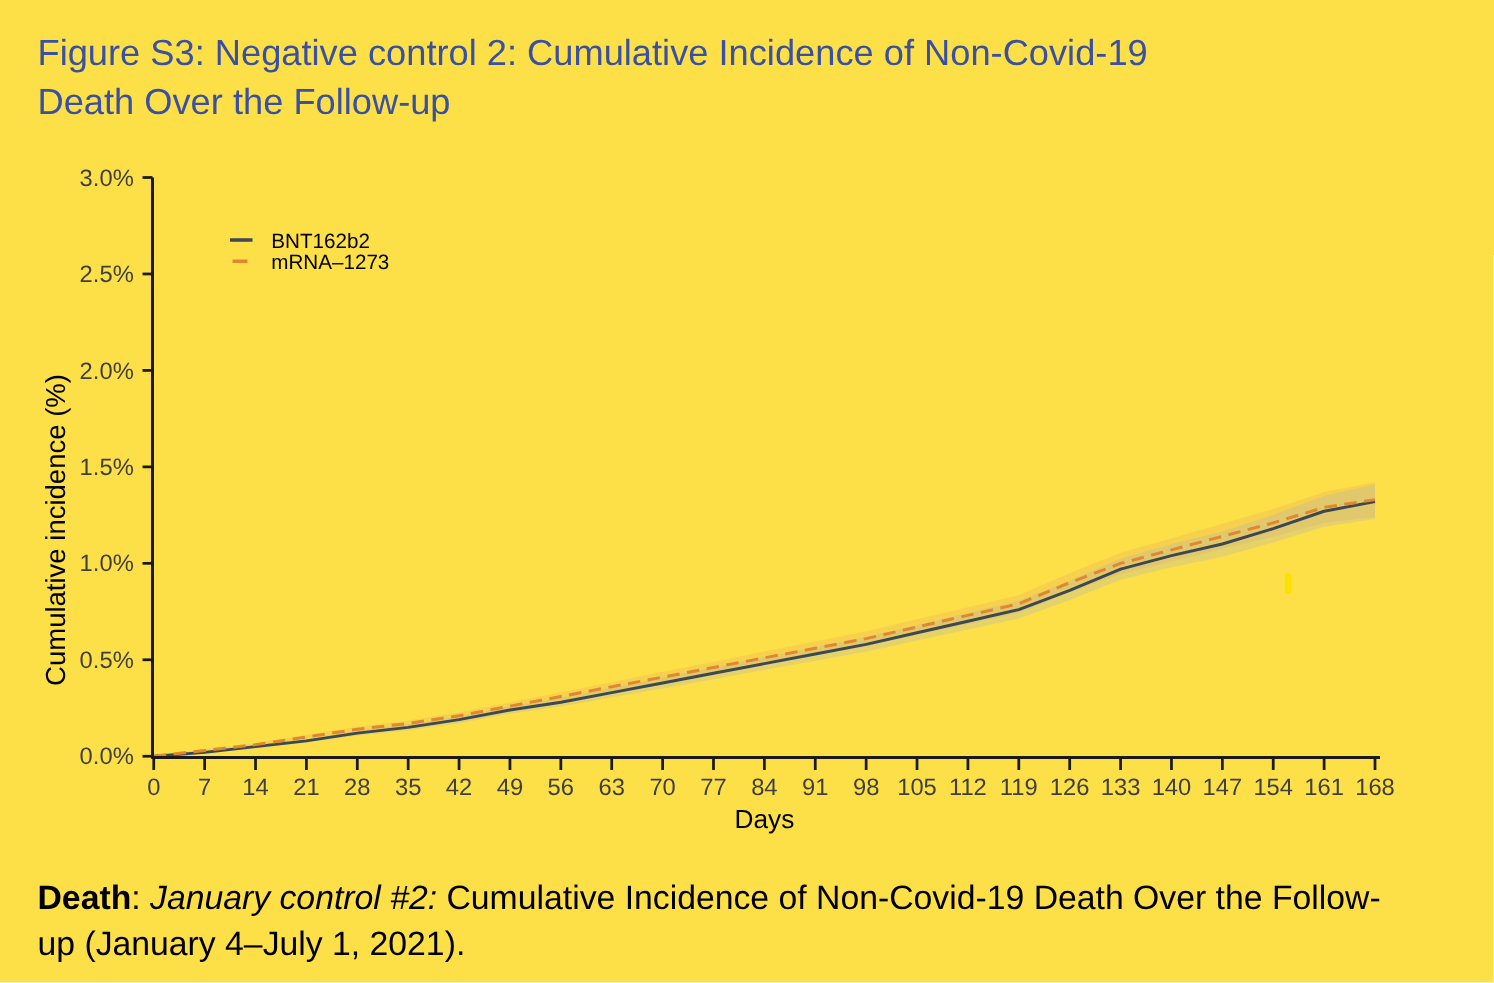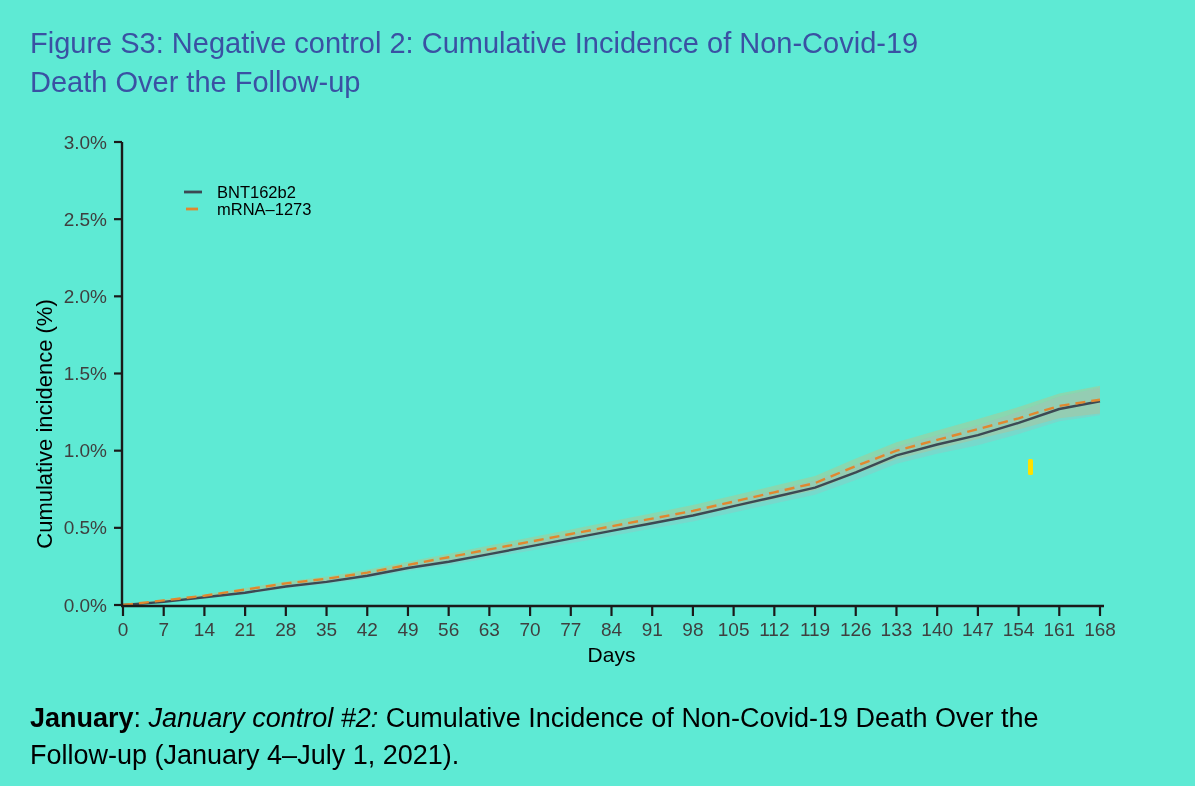--- a/index.html
+++ b/index.html
@@ -1,17 +1,17 @@
 <!DOCTYPE html>
 <html><head>
 <meta charset="utf-8">
 <style>
   html,body{margin:0;padding:0;background:#ffffff;}
   .page{
-    position:relative;width:1195px;height:786px;background:#5eead4;overflow:hidden;
+    position:relative;width:1195px;height:786px;background:#fde047;overflow:hidden;
     font-family:"Liberation Sans","DejaVu Sans",sans-serif;
   }
   .figure-title{
     position:absolute;left:30px;top:24px;width:940px;
     font-size:29px;line-height:1.33;color:#3A51A3;font-weight:400;
   }
   .chart-wrap{position:absolute;left:0;top:0;width:1195px;height:700px;}
   svg{display:block;}
   .highlight-mark{
     position:absolute;left:1028px;top:459px;width:5px;height:16px;
@@ -107,15 +107,15 @@
         <text x="52" y="424" font-size="22" fill="#000000" text-anchor="middle" font-family="&quot;Liberation Sans&quot;,&quot;DejaVu Sans&quot;,sans-serif" transform="rotate(-90 52 424)">Cumulative incidence (%)</text>
         <line x1="184" x2="202" y1="192" y2="192" stroke="#3C4953" stroke-width="2.8"></line>
         <text x="217" y="198" font-size="16.5" fill="#000000" text-anchor="start" font-family="&quot;Liberation Sans&quot;,&quot;DejaVu Sans&quot;,sans-serif">BNT162b2</text>
         <line x1="186" x2="198" y1="209" y2="209" stroke="#E0882F" stroke-width="2.8"></line>
         <text x="217" y="215" font-size="16.5" fill="#000000" text-anchor="start" font-family="&quot;Liberation Sans&quot;,&quot;DejaVu Sans&quot;,sans-serif">mRNA–1273</text>
       </svg>
   </div>
 
   <div class="highlight-mark" style="background: rgb(255, 224, 0);"></div>
 
-  <div class="caption"><span class="b">January</span><span>: </span><span class="i">January control #2:</span><span> Cumulative Incidence of Non-Covid-19 Death Over the Follow-up (January 4–July 1, 2021).</span></div>
+  <div class="caption"><span class="b">Death</span><span>: </span><span class="i">January control #2:</span><span> Cumulative Incidence of Non-Covid-19 Death Over the Follow-up (January 4–July 1, 2021).</span></div>
 
 </div>
 
 </body></html>

